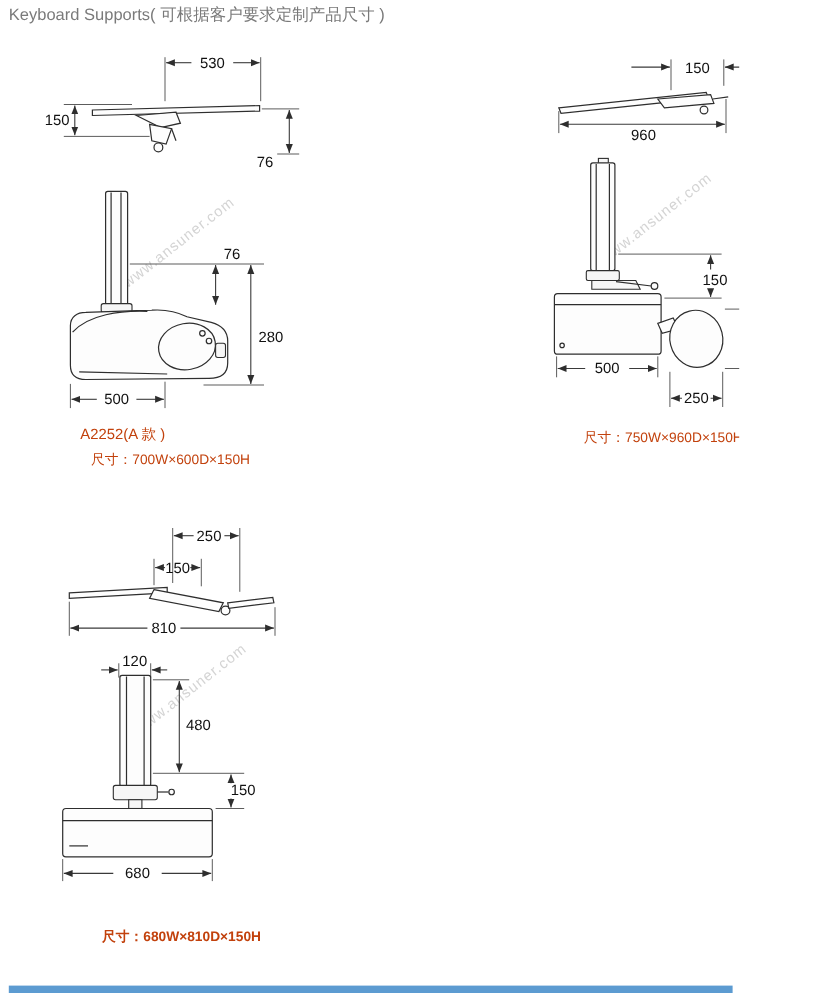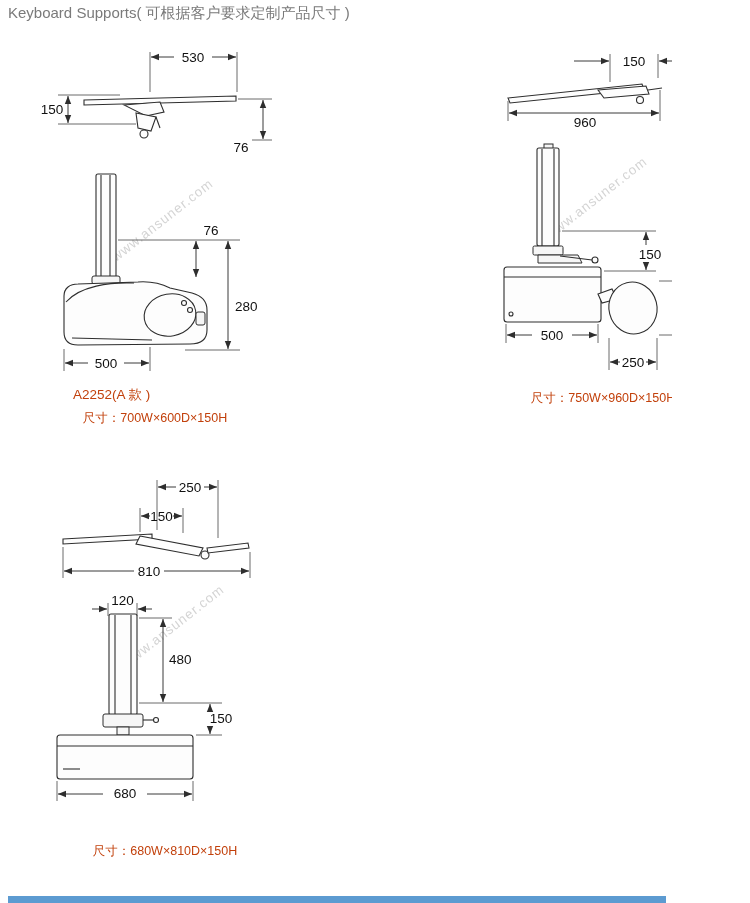--- a/index.html
+++ b/index.html
@@ -224,16 +224,16 @@
       <line class="dl" x1="147" y1="794" x2="192" y2="794" marker-end="url(#arw)"></line>
       <text class="dim" x="125" y="798" text-anchor="middle">680</text>
     </g>
   </svg>
 
   <div class="cap-name" style="top:386px;left:73px;width:165px;">A2252(A 款 )</div>
   <div class="cap-size" style="top:410px;left:60px;width:190px;">尺寸：700W×600D×150H</div>
 
   <div class="cap-size" style="top:390px;left:508px;width:190px;">尺寸：750W×960D×150H</div>
 
-  <div class="cap-size" style="top:843px;left:70px;width:190px;">尺寸：680W×810D×150H</div>
+  <div class="cap-size" style="top:843px;left:70px;width:190px;font-weight:bold;">尺寸：680W×810D×150H</div>
 
   <div class="accent-bar"></div>
 </div>
 
 </body></html>

